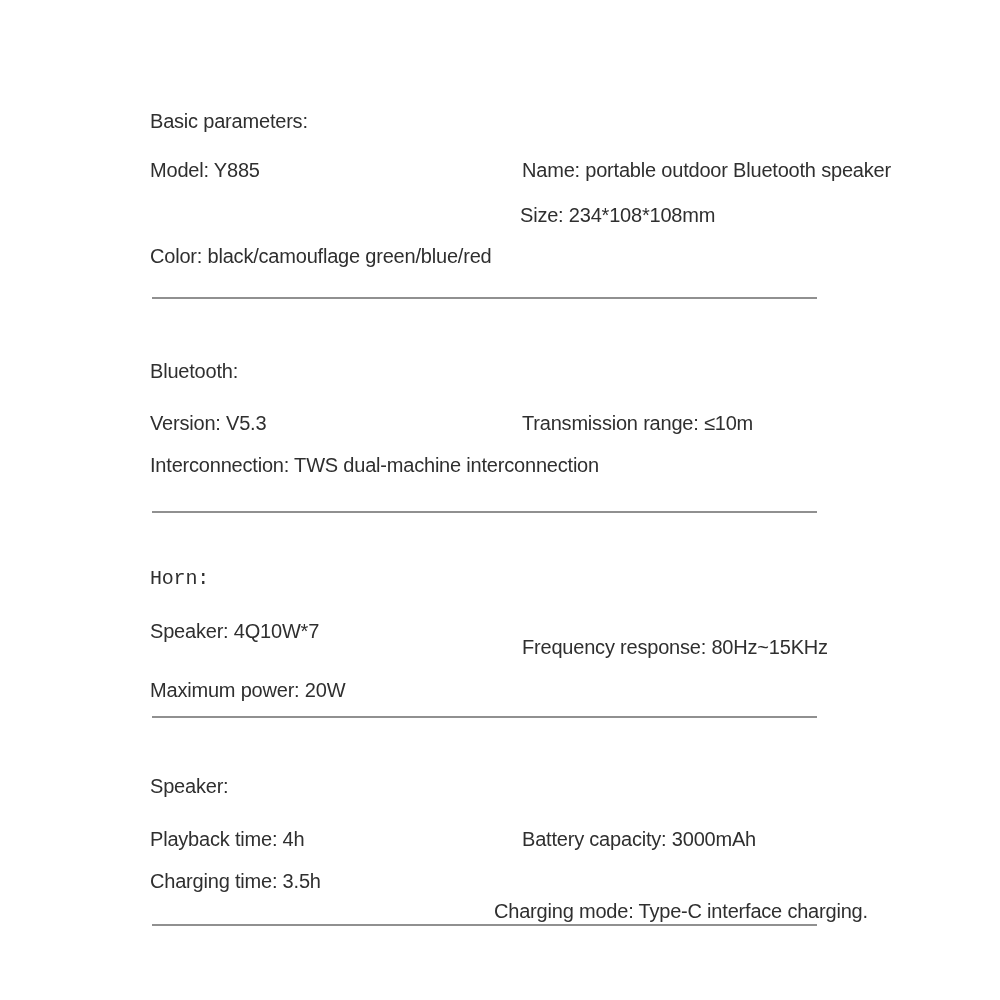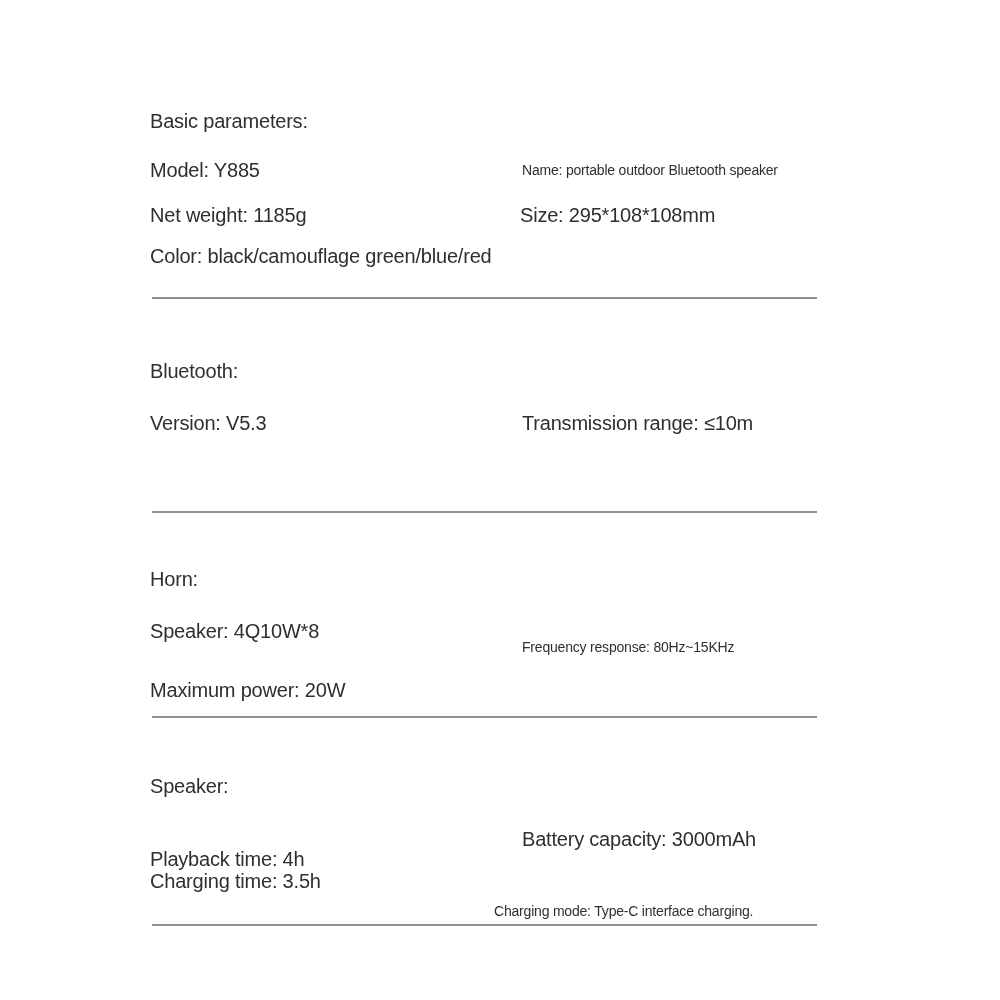--- a/index.html
+++ b/index.html
@@ -18,73 +18,73 @@
     background: #ffffff;
     overflow: hidden;
   }
   .t {
     position: absolute;
     white-space: nowrap;
     color: var(--ink);
     letter-spacing: -0.2px;
   }
   .big   { font-size: 20px; line-height: 26px; }
-  .small { font-size: 14px; line-height: 21px; }
+  .small { font-size: 20px; line-height: 21px; }
   .hr {
     position: absolute;
     left: 152px;
     width: 665px;
     height: 2px;
     background: var(--line);
   }
   
   .p-heading1   { top: 108px; left: 150px; }
   .p-model      { top: 157px; left: 150px; }
   .p-name       { top: 160px; left: 522px; }
   .p-netweight  { top: 202px; left: 150px; }
   .p-size       { top: 202px; left: 520px; }
   .p-color      { top: 243px; left: 150px; }
   .hr1          { top: 297px; }
   .p-heading2   { top: 358px; left: 150px; }
   .p-version    { top: 410px; left: 150px; }
   .p-range      { top: 410px; left: 522px; }
   .p-interconn  { top: 452px; left: 150px; }
   .hr2          { top: 511px; }
-  .p-heading3   { top: 566px; left: 150px; }
+  .p-heading3   { top: 566px; left: 150px; font-family: Liberation Mono, monospace; }
   .p-speaker    { top: 618px; left: 150px; }
   .p-freq       { top: 619px; left: 522px; margin-top: 18px; }
   .p-maxpower   { top: 661px; left: 150px; margin-top: 16px; }
   .hr3          { top: 716px; }
   .p-heading4   { top: 773px; left: 150px; }
-  .p-playback   { top: 826px; left: 150px; margin-top: 20px; }
+  .p-playback   { top: 826px; left: 150px; }
   .p-capacity   { top: 826px; left: 522px; }
   .p-chargetime { top: 868px; left: 150px; }
   .p-chargemode { top: 869px; left: 494px; margin-top: 32px; }
   .hr4          { top: 924px; }
 </style>
 </head>
 <body>
 
 <div class="page">
 
   <div class="t big p-heading1">Basic parameters:</div>
   <div class="t big p-model">Model: Y885</div>
   <div class="t small p-name">Name: portable outdoor Bluetooth speaker</div>
-  <div class="t big p-netweight">Net weight: 1185g</div>
-  <div class="t big p-size">Size: 295*108*108mm</div>
+  <div class="t big p-size">Size: 234*108*108mm</div>
   <div class="t big p-color">Color: black/camouflage green/blue/red</div>
   <div class="hr hr1"></div>
 
   <div class="t big p-heading2">Bluetooth:</div>
   <div class="t big p-version">Version: V5.3</div>
   <div class="t big p-range">Transmission range: ≤10m</div>
+  <div class="t big p-interconn">Interconnection: TWS dual-machine interconnection</div>
   <div class="hr hr2"></div>
 
   <div class="t big p-heading3">Horn:</div>
-  <div class="t big p-speaker">Speaker: 4Q10W*8</div>
+  <div class="t big p-speaker">Speaker: 4Q10W*7</div>
   <div class="t small p-freq">Frequency response: 80Hz~15KHz</div>
   <div class="t big p-maxpower">Maximum power: 20W</div>
   <div class="hr hr3"></div>
 
   <div class="t big p-heading4">Speaker:</div>
   <div class="t big p-playback">Playback time: 4h</div>
   <div class="t big p-capacity">Battery capacity: 3000mAh</div>
   <div class="t big p-chargetime">Charging time: 3.5h</div>
   <div class="t small p-chargemode">Charging mode: Type-C interface charging.</div>
   <div class="hr hr4"></div>

